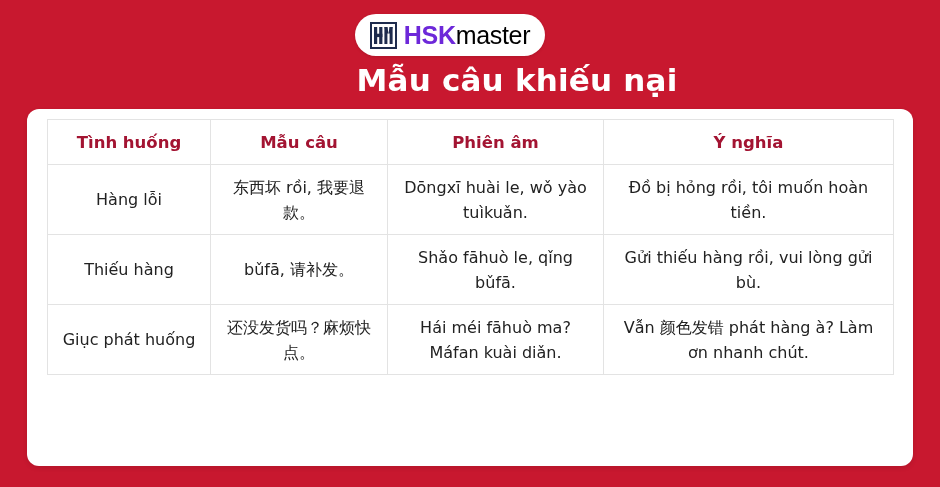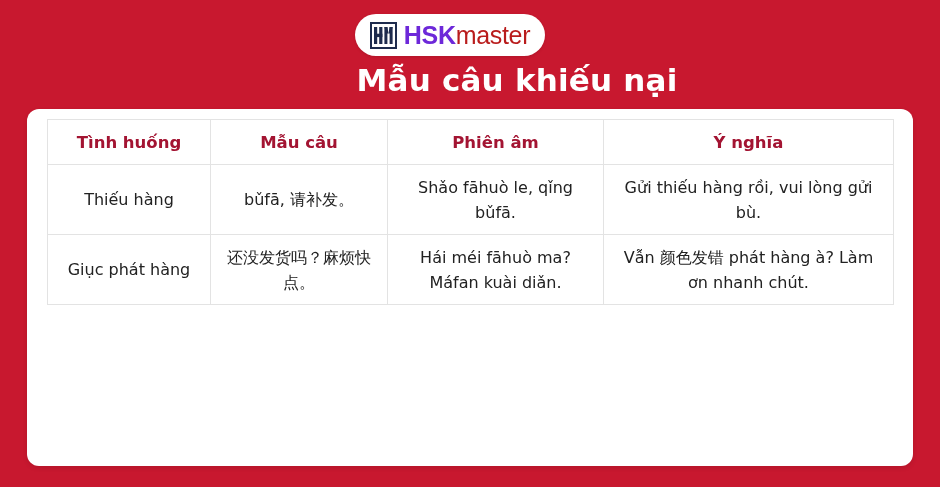--- a/index.html
+++ b/index.html
@@ -49,21 +49,21 @@
   }
   .logo-mark svg { display: block; }
   .logo-word {
     font-size: 25px;
     font-weight: bold;
     letter-spacing: -0.3px;
     line-height: 1;
     white-space: nowrap;
   }
   .logo-hsk { color: #6d28d9; font-weight: bold; }
-  .logo-master { color: #b91c1c; font-weight: normal; }
+  .logo-master { color: #000000; font-weight: normal; }
 
   
   .page-title {
     position: absolute;
     left: 0;
     top: 61px;
     width: 940px;
     text-align: center;
     color: #FFFFFF;
     font-size: 31px;
@@ -161,27 +161,33 @@
       <thead>
         <tr>
           <th>Tình huống</th>
           <th>Mẫu câu</th>
           <th>Phiên âm</th>
           <th>Ý nghĩa</th>
         </tr>
       </thead>
       <tbody>
         <tr>
+          <td>Hàng lỗi</td>
+          <td class="cn">东西坏 rồi, 我要退款。</td>
+          <td>Dōngxī huài le, wǒ yào tuìkuǎn.</td>
+          <td>Đồ bị hỏng rồi, tôi muốn hoàn tiền.</td>
+        </tr>
+        <tr>
           <td>Thiếu hàng</td>
           <td class="cn">bǔfā, 请补发。</td>
           <td>Shǎo fāhuò le, qǐng bǔfā.</td>
           <td>Gửi thiếu hàng rồi, vui lòng gửi bù.</td>
         </tr>
         <tr>
-          <td>Giục phát hàng</td>
+          <td>Giục phát huống</td>
           <td class="cn">还没发货吗？麻烦快点。</td>
           <td>Hái méi fāhuò ma? Máfan kuài diǎn.</td>
           <td>Vẫn 颜色发错 phát hàng à? Làm ơn nhanh chút.</td>
         </tr>
       </tbody>
     </table>
   </div>
 
 </div>
 

